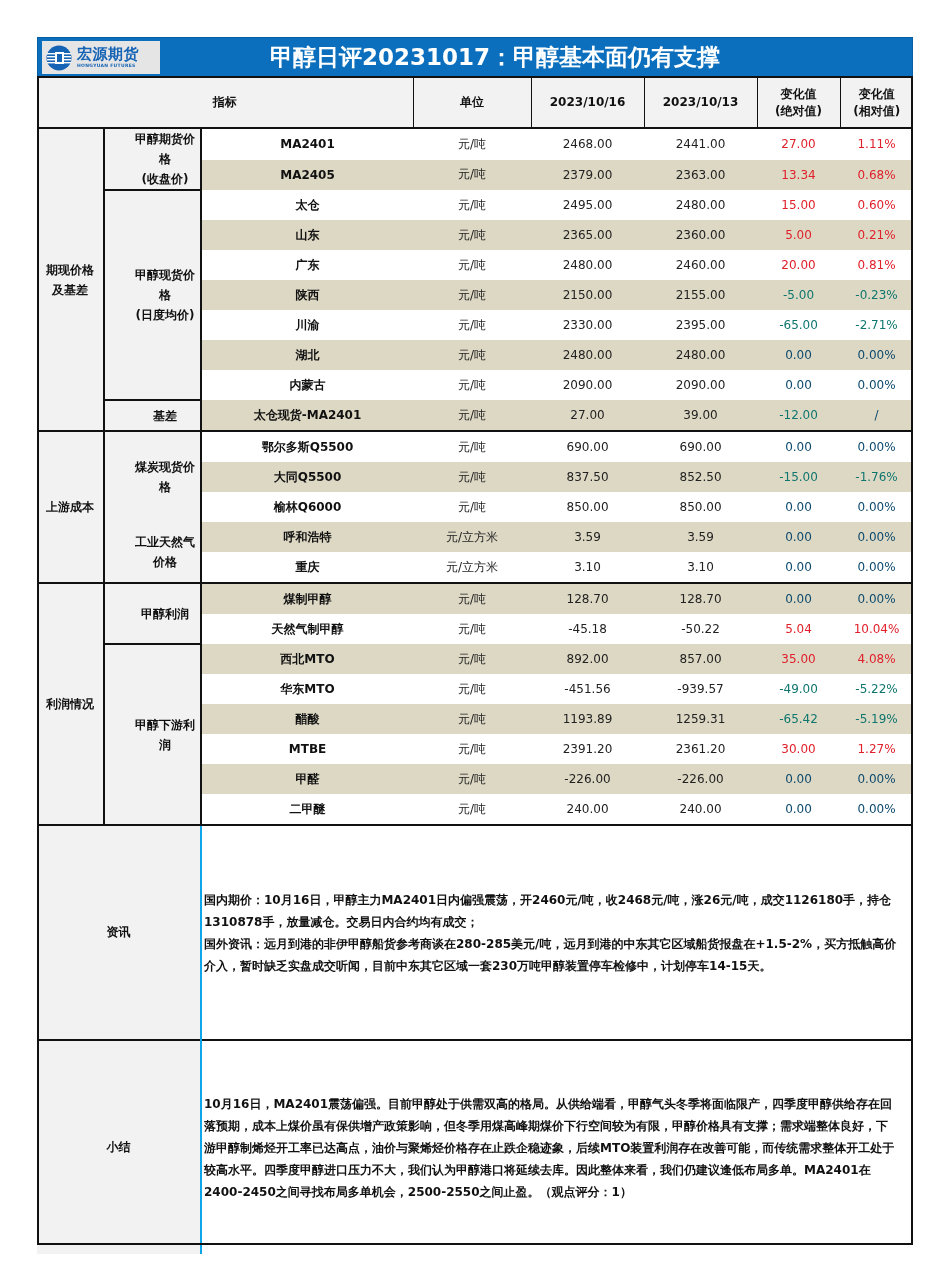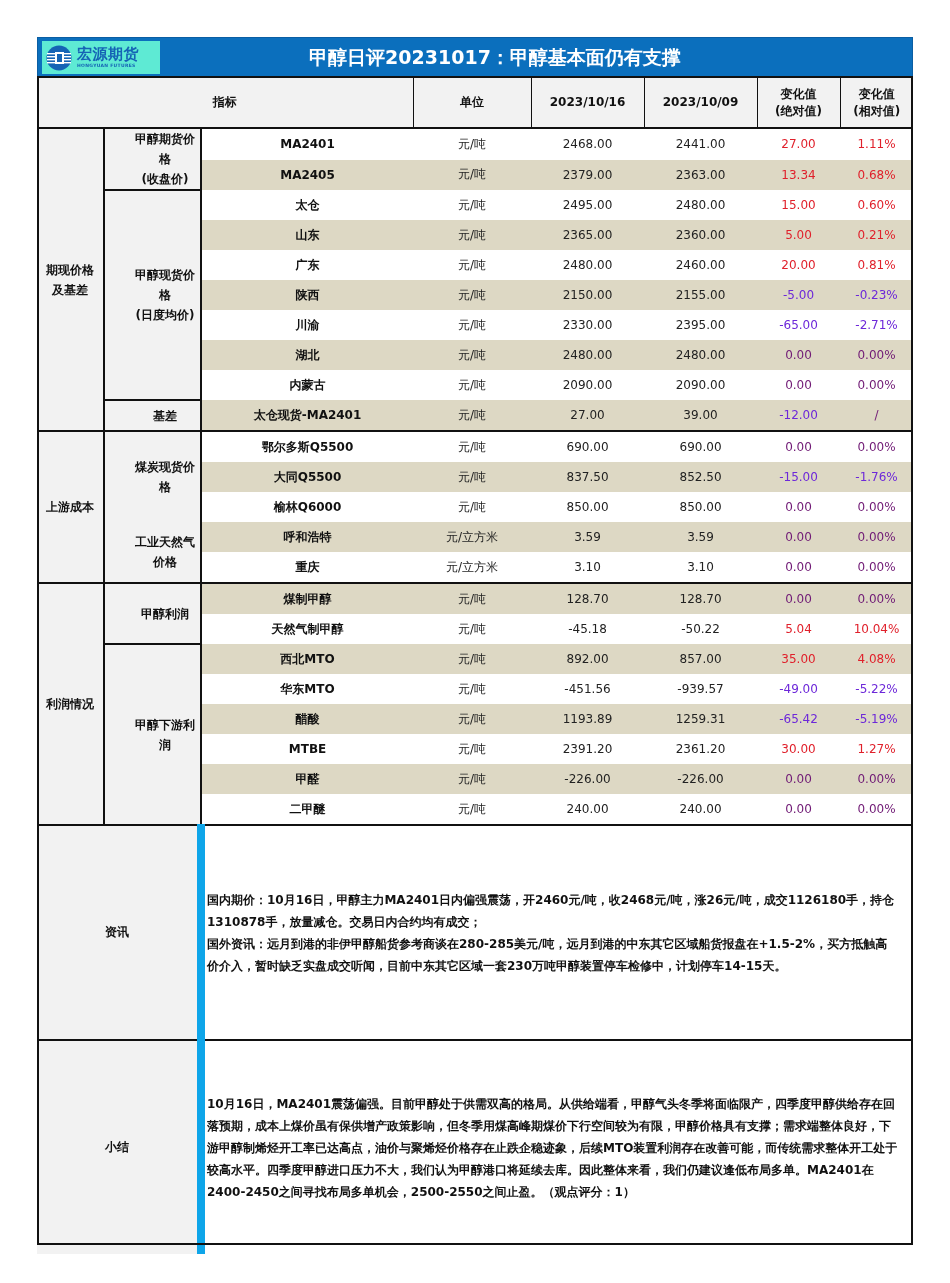--- a/index.html
+++ b/index.html
@@ -1,41 +1,41 @@
 <!DOCTYPE html>
 <html><head>
 <meta charset="utf-8">
 <style>
   html, body { margin:0; padding:0; background:#ffffff; }
   body { width:950px; height:1283px; position:relative; font-family:"DejaVu Sans","Liberation Sans",sans-serif; color:#111; }
   .sheet { position:absolute; left:37px; top:37px; width:876px; }
   .banner { position:relative; height:39px; background:#0b6fbd; border:1px solid #0a5ea3; }
-  .logo { position:absolute; left:4px; top:3px; width:118px; height:33px; background:#5eead4; display:flex; align-items:center; }
+  .logo { position:absolute; left:4px; top:3px; width:118px; height:33px; background:#e5e5e5; display:flex; align-items:center; }
   .logo-mark { width:26px; height:26px; margin-left:4px; position:relative; }
   .logo-text { margin-left:5px; display:flex; flex-direction:column; line-height:1; }
   .logo-cn { color:#1563b5; font-weight:bold; font-size:15px; letter-spacing:0.5px; }
   .logo-en { color:#1563b5; font-size:4.5px; font-weight:bold; margin-top:2px; letter-spacing:0.3px; }
-  .banner-title { position:absolute; left:0; right:0; top:0; height:39px; line-height:39px; text-align:center; color:#fff; font-weight:bold; font-size:19px; padding-left:40px; }
+  .banner-title { position:absolute; left:0; right:0; top:0; height:39px; line-height:39px; text-align:center; color:#fff; font-weight:bold; font-size:23px; padding-left:40px; }
 
   table { border-collapse:collapse; width:876px; table-layout:fixed; }
   td, th { border:0; padding:0; text-align:center; vertical-align:middle; font-size:12px; }
   .hdr th { background:#f2f2f2; height:49px; font-weight:bold; font-size:12px; border-right:1.5px solid #111; border-bottom:2px solid #111; line-height:17px; }
   .hdr th:last-child { border-right:0; }
   .cat { background:#f2f2f2; font-weight:bold; font-size:12px; border-right:2px solid #111; border-bottom:2px solid #111; line-height:20px; }
   .sub { background:#f2f2f2; font-weight:bold; font-size:12px; border-right:2px solid #111; border-bottom:2px solid #111; line-height:20px;padding-left:25px; }
   .row td.d { height:30px; }
   .row.alt td.d { background:#ddd8c4; }
   .row td.d { background:#fff; }
   .name { font-weight:bold; }
   .unit, .num { color:#222; }
   .up { color:#e0202b; }
-  .down { color:#6d28d9; }
-  .flat { color:#701a75;margin-top:48px; }
+  .down { color:#0f766e; }
+  .flat { color:#0c4a6e;margin-top:48px; }
   .text-row td { border-top:2px solid #111; }
-  .text-cat { background:#f2f2f2; border-right:8px solid #0ea5e9; font-weight:bold; font-size:12px; }
+  .text-cat { background:#f2f2f2; border-right:2px solid #0ea5e9; font-weight:bold; font-size:12px; }
   .text-body { text-align:left; font-weight:bold; font-size:12px; line-height:22px; padding:0 15px 0 2px; background:#fff; vertical-align:middle; }
   .frame { position:absolute; left:37px; top:76px; width:876px; height:1169px; border:2px solid #111; box-sizing:border-box; pointer-events:none; }
   .sep-b { border-bottom:2px solid #111 !important; }
 </style>
 </head>
 <body>
 
 <div class="sheet">
   <div class="banner">
     <div class="logo">
@@ -67,21 +67,21 @@
         <col style="width:113px">
         <col style="width:113px">
         <col style="width:83px">
         <col style="width:73px">
     </colgroup>
     <tbody>
         <tr class="hdr">
       <th colspan="3">指标</th>
       <th>单位</th>
       <th>2023/10/16</th>
-      <th>2023/10/09</th>
+      <th>2023/10/13</th>
       <th><span>变化值</span><br><span>(绝对值)</span></th>
       <th><span>变化值</span><br><span>(相对值)</span></th>
     </tr>
 
     <tr class="row">
       <td class="cat" rowspan="10"><span>期现价格</span><br><span>及基差</span></td>
       <td class="sub" rowspan="2"><span>甲醇期货价格</span><br><span>(收盘价)</span></td>
       <td class="d name">MA2401</td>
       <td class="d unit">元/吨</td>
       <td class="d num">2468.00</td>

